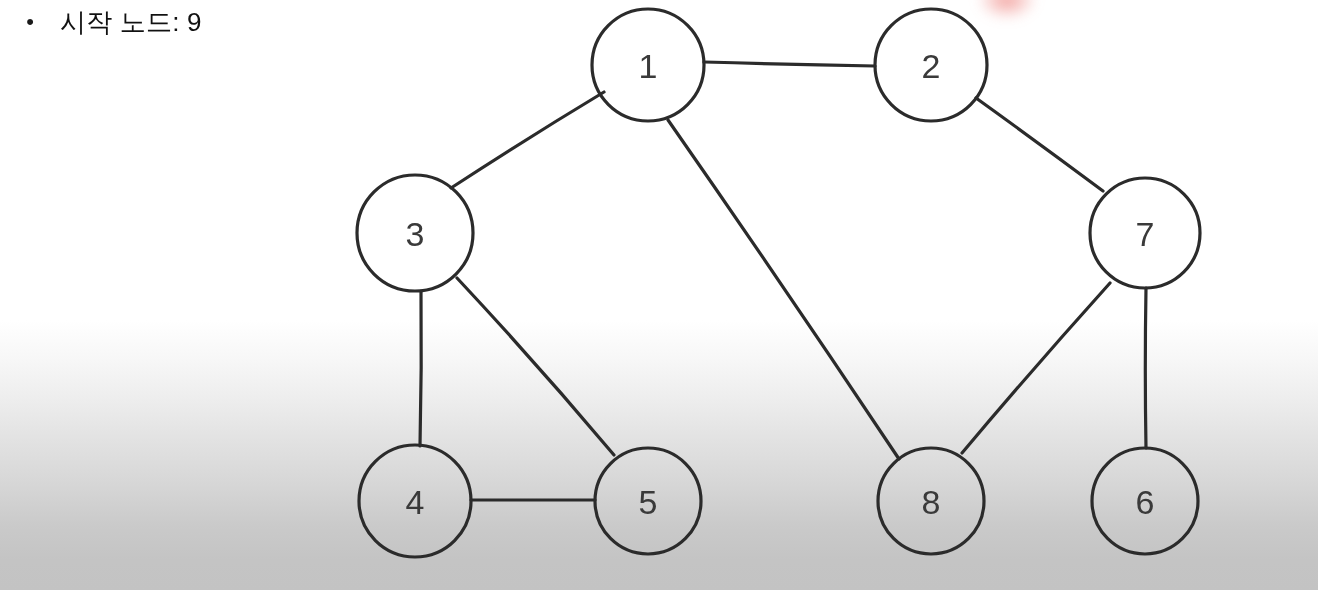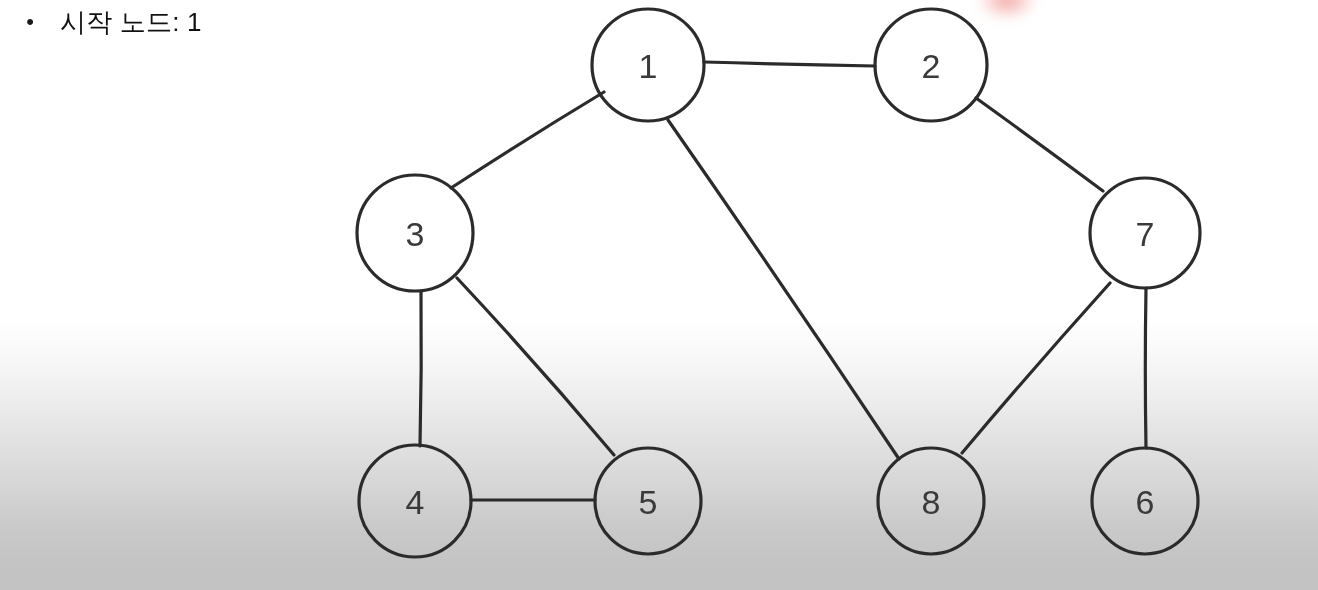--- a/index.html
+++ b/index.html
@@ -98,21 +98,21 @@
 </head>
 <body>
 
 <div id="slide">
 
   <div id="bg-gradient"></div>
   <div id="pink-smudge"></div>
 
   <div id="bullet-line">
     <span id="bullet-marker">•</span>
-    <span id="bullet-text">시작 노드: 1</span>
+    <span id="bullet-text">시작 노드: 9</span>
   </div>
 
   <svg id="graph-svg" viewBox="0 0 1318 590" xmlns="http://www.w3.org/2000/svg">
     <g id="edges-group">
         <path class="edge-line" d="M 704 62 Q 792.2650711694478 64.49674039043475 875 66"></path>
         <path class="edge-line" d="M 604 92 Q 527.6716545080708 137.98733289966003 451 188"></path>
         <path class="edge-line" d="M 668 120 Q 785.1746677657429 288.1188736517288 899 459"></path>
         <path class="edge-line" d="M 976 98 Q 1040.621201143018 144.41453705920867 1103 191"></path>
         <path class="edge-line" d="M 421 291 Q 421.8604385486324 367.96356870869204 420 446"></path>
         <path class="edge-line" d="M 457 278 Q 537.3782603189611 364.0371312279385 614 455"></path>

